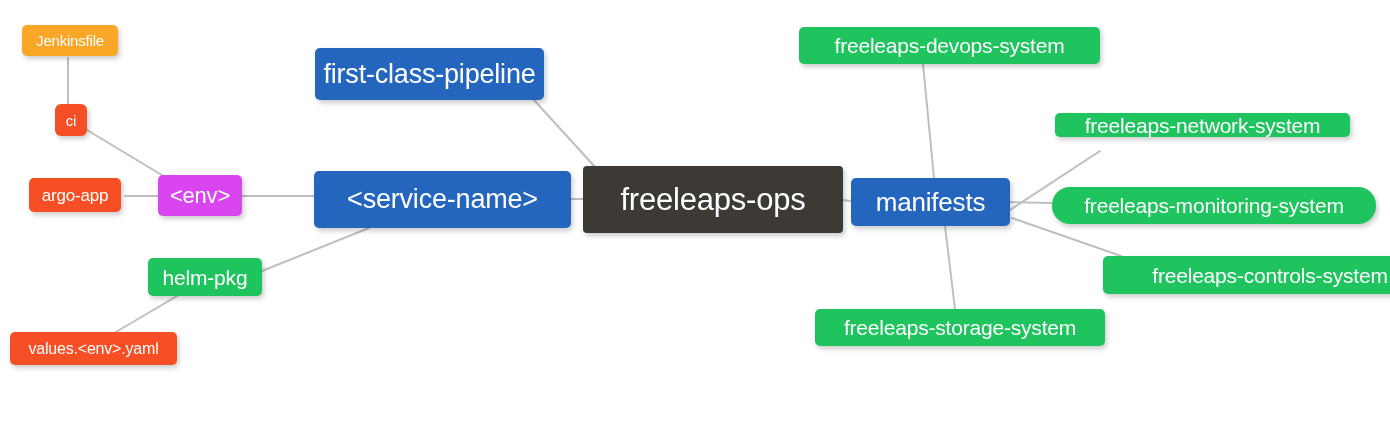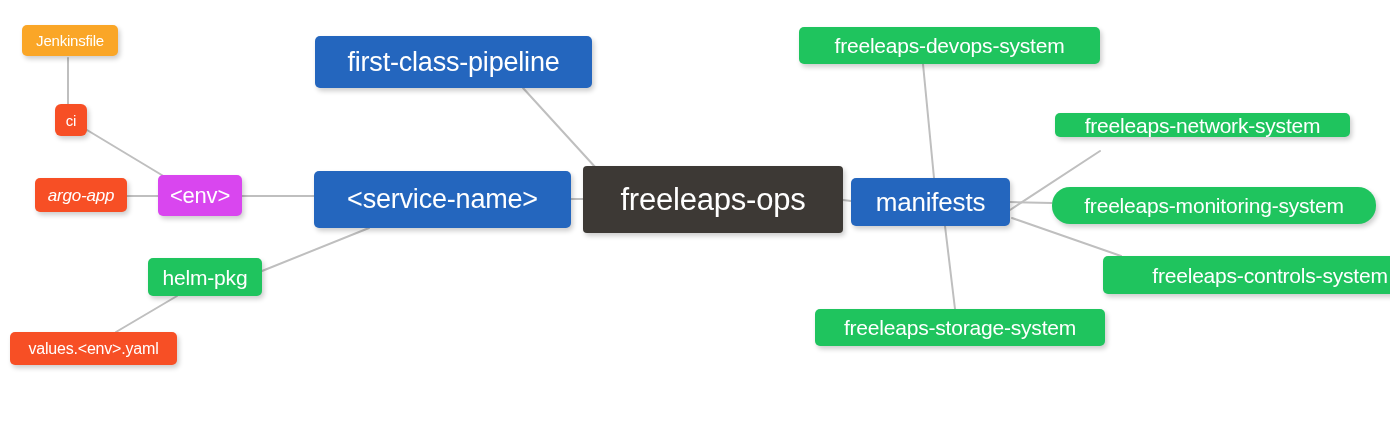--- a/index.html
+++ b/index.html
@@ -61,27 +61,27 @@
       <line x1="158" y1="196" x2="125" y2="196" stroke="#bfbfbf" stroke-width="2" stroke-linecap="round"></line>
       <line x1="68" y1="104" x2="68" y2="58" stroke="#bfbfbf" stroke-width="2" stroke-linecap="round"></line>
       <line x1="177" y1="296" x2="116" y2="332" stroke="#bfbfbf" stroke-width="2" stroke-linecap="round"></line>
       <line x1="934" y1="178" x2="923" y2="64" stroke="#bfbfbf" stroke-width="2" stroke-linecap="round"></line>
       <line x1="1010" y1="210" x2="1100" y2="151" stroke="#bfbfbf" stroke-width="2" stroke-linecap="round"></line>
       <line x1="1010" y1="202" x2="1052" y2="203" stroke="#bfbfbf" stroke-width="2" stroke-linecap="round"></line>
       <line x1="1012" y1="218" x2="1121" y2="256" stroke="#bfbfbf" stroke-width="2" stroke-linecap="round"></line>
       <line x1="945" y1="226" x2="955" y2="309" stroke="#bfbfbf" stroke-width="2" stroke-linecap="round"></line>
     </svg>
 <div class="node root" style="left: 583px; top: 166px; width: 260px; height: 67px; background: rgb(61, 57, 53); font-size: 31px;">freeleaps-ops</div>
-    <div class="node" style="left: 315px; top: 36px; width: 277px; height: 52px; background: rgb(36, 102, 190); font-size: 27px;">first-class-pipeline</div>
+    <div class="node" style="left: 315px; top: 48px; width: 229px; height: 52px; background: rgb(36, 102, 190); font-size: 27px;">first-class-pipeline</div>
     <div class="node" style="left: 314px; top: 171px; width: 257px; height: 57px; background: rgb(36, 102, 190); font-size: 27px;">&lt;service-name&gt;</div>
     <div class="node" style="left: 851px; top: 178px; width: 159px; height: 48px; background: rgb(36, 102, 190); font-size: 26px;">manifests</div>
     <div class="node" style="left: 158px; top: 175px; width: 84px; height: 41px; background: #d946ef; font-size: 22px;">&lt;env&gt;</div>
     <div class="node" style="left: 148px; top: 258px; width: 114px; height: 38px; background: rgb(31, 196, 94); font-size: 21px;">helm-pkg</div>
     <div class="node sq" style="left: 55px; top: 104px; width: 32px; height: 32px; background: rgb(247, 79, 37); font-size: 15px;">ci</div>
-    <div class="node" style="left: 35px; top: 178px; width: 92px; height: 34px; background: rgb(247, 79, 37); font-size: 17px; font-style: italic;">argo-app</div>
+    <div class="node" style="left: 29px; top: 178px; width: 92px; height: 34px; background: rgb(247, 79, 37); font-size: 17px;">argo-app</div>
     <div class="node" style="left: 10px; top: 332px; width: 167px; height: 33px; background: rgb(247, 79, 37); font-size: 16px;">values.&lt;env&gt;.yaml</div>
     <div class="node" style="left: 22px; top: 25px; width: 96px; height: 31px; background: rgb(250, 166, 39); font-size: 15px;">Jenkinsfile</div>
     <div class="node" style="left: 799px; top: 27px; width: 301px; height: 37px; background: rgb(31, 196, 94); font-size: 21px;">freeleaps-devops-system</div>
     <div class="node" style="left: 1055px; top: 113px; width: 295px; height: 24px; background: rgb(31, 196, 94); font-size: 21px;">freeleaps-network-system</div>
     <div class="node" style="left: 1052px; top: 187px; width: 324px; height: 37px; background: rgb(31, 196, 94); font-size: 21px; border-radius: 18px;">freeleaps-monitoring-system</div>
     <div class="node" style="left: 1060px; top: 256px; width: 334px; height: 38px; background: rgb(31, 196, 94); font-size: 21px; margin-left: 43px;">freeleaps-controls-system</div>
     <div class="node" style="left: 815px; top: 309px; width: 290px; height: 37px; background: rgb(31, 196, 94); font-size: 21px;">freeleaps-storage-system</div>
   </div>
 
 </body></html>

